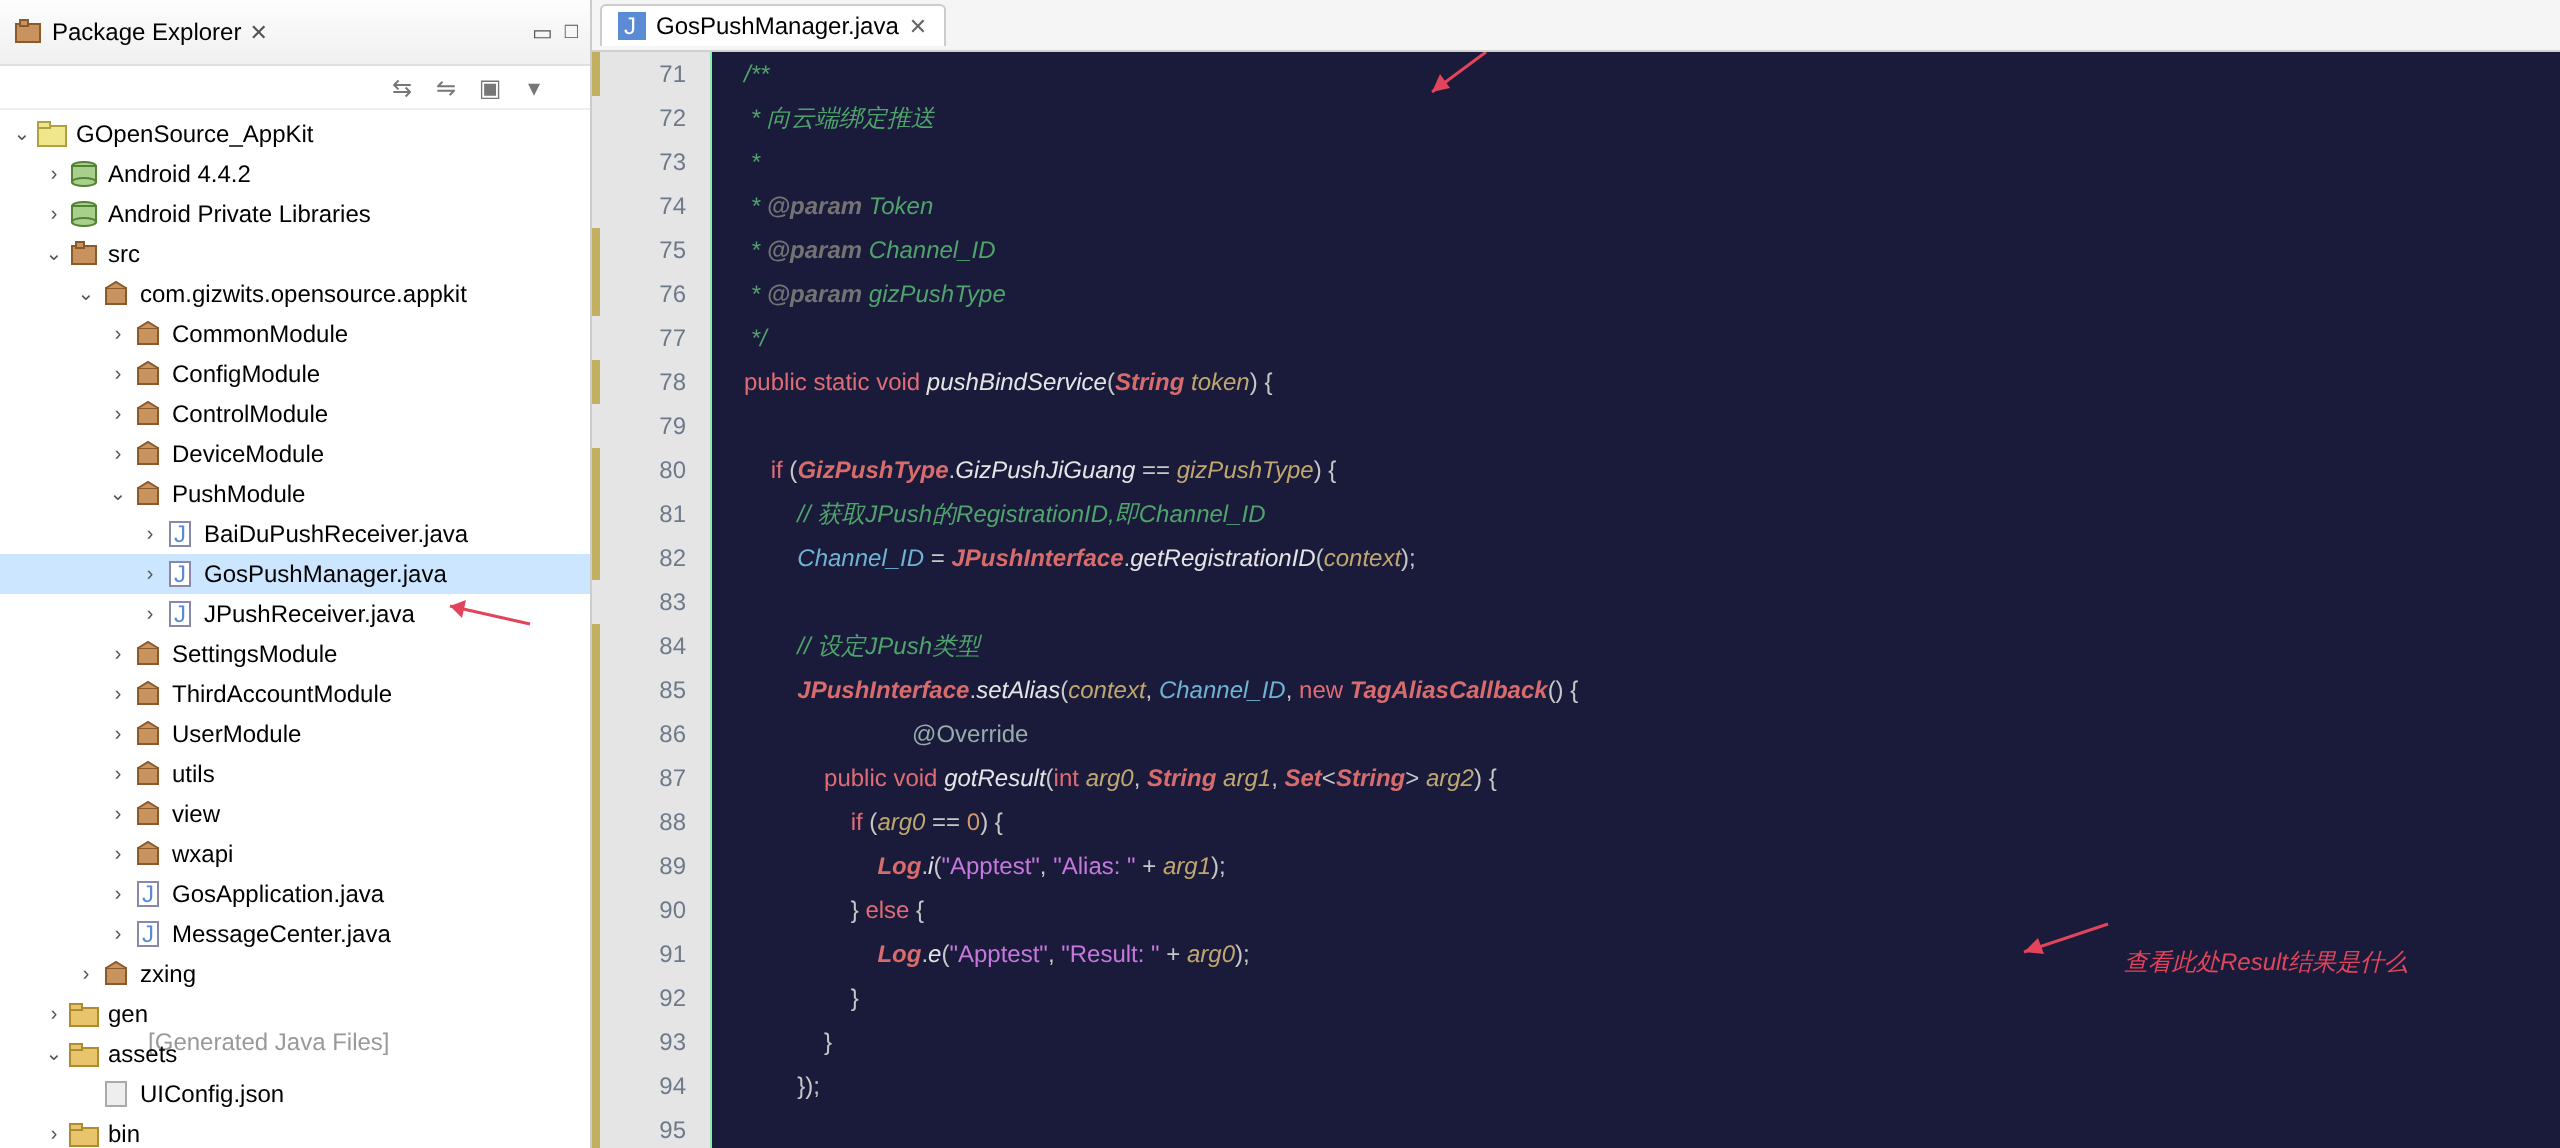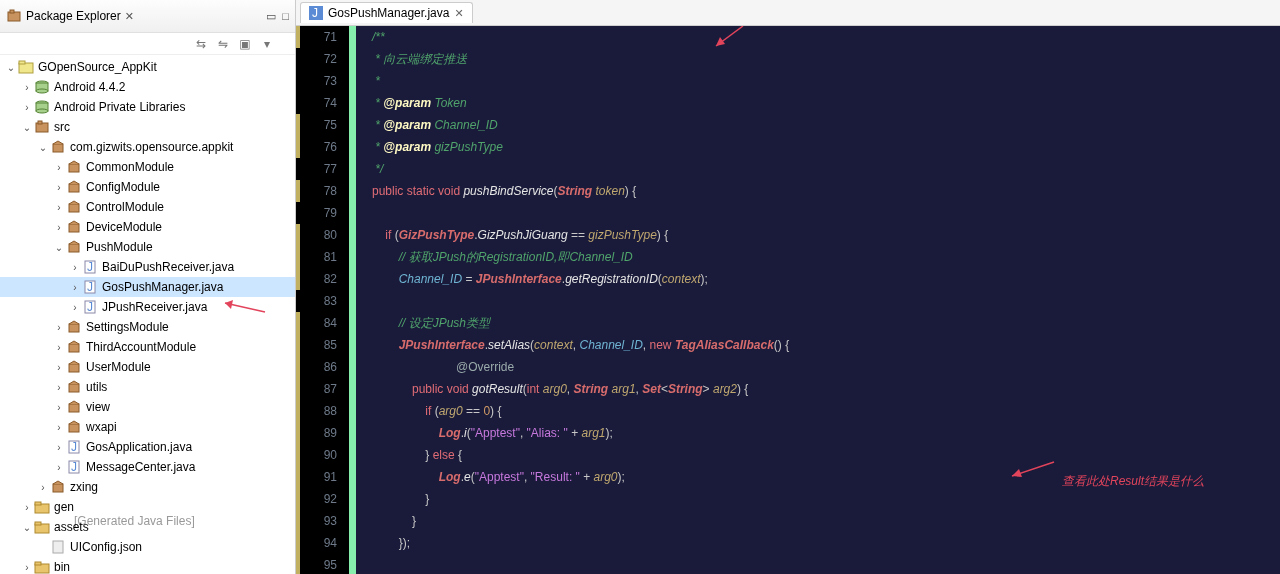--- a/index.html
+++ b/index.html
@@ -39,30 +39,30 @@
 .arrow-annot { position: absolute; pointer-events: none; }
 .arrow-annot svg { overflow: visible; }
 
 
 .editor { flex: 1; display: flex; flex-direction: column; background: #fff; }
 .tabs { display: flex; align-items: center; height: 26px; background: #f5f5f5; border-bottom: 1px solid #d0d0d0; padding-left: 4px; }
 .tab { display: flex; align-items: center; gap: 5px; padding: 3px 8px; background: #fff; border: 1px solid #ccc; border-bottom: none; border-radius: 3px 3px 0 0; }
 .tab .j-icon { width: 14px; height: 14px; }
 .tab-close { font-size: 11px; color: #666; cursor: pointer; }
 .code-wrap { flex: 1; display: flex; background: #1a1b3a; color: #c7c7c7; font-family: Consolas, "Courier New", monospace; font-size: 14px; line-height: 22px; position: relative; overflow: hidden; }
-.gutter { width: 60px; background: #000000; text-align: right; padding-right: 12px; color: #6e7a8a; border-right: 7px solid #86efac; user-select: none; }
+.gutter { width: 60px; background: #e5e5e5; text-align: right; padding-right: 12px; color: #6e7a8a; border-right: 1px solid #86efac; user-select: none; }
 .gutter .ln { height: 22px; position: relative; }
 .gutter .dirty::before { content: ""; position: absolute; left: 0; top: 0; bottom: 0; width: 4px; background: #c0b060; }
 .code { flex: 1; padding-left: 16px; white-space: pre; position: relative; }
 .code-line { height: 22px; }
 
 
 .c-comment { color: #4fa36b; font-style: italic; }
 .c-doc { color: #4fa36b; font-style: italic; }
-.c-doc-tag { color: #fef9c3; font-weight: bold; font-style: italic; }
+.c-doc-tag { color: #737373; font-weight: bold; font-style: italic; }
 .c-kw { color: #e06c75; }
 .c-type { color: #d86c6c; font-style: italic; font-weight: bold; }
 .c-method { color: #e5e5e5; font-style: italic; }
 .c-str { color: #c678dd; }
 .c-num { color: #d19a66; }
 .c-static { color: #6fb3d2; font-style: italic; }
 .c-ital { font-style: italic; }
 .c-param { color: #bfa76f; font-style: italic; }
 .c-ann { color: #9aa; margin-left: 44px; }
 

